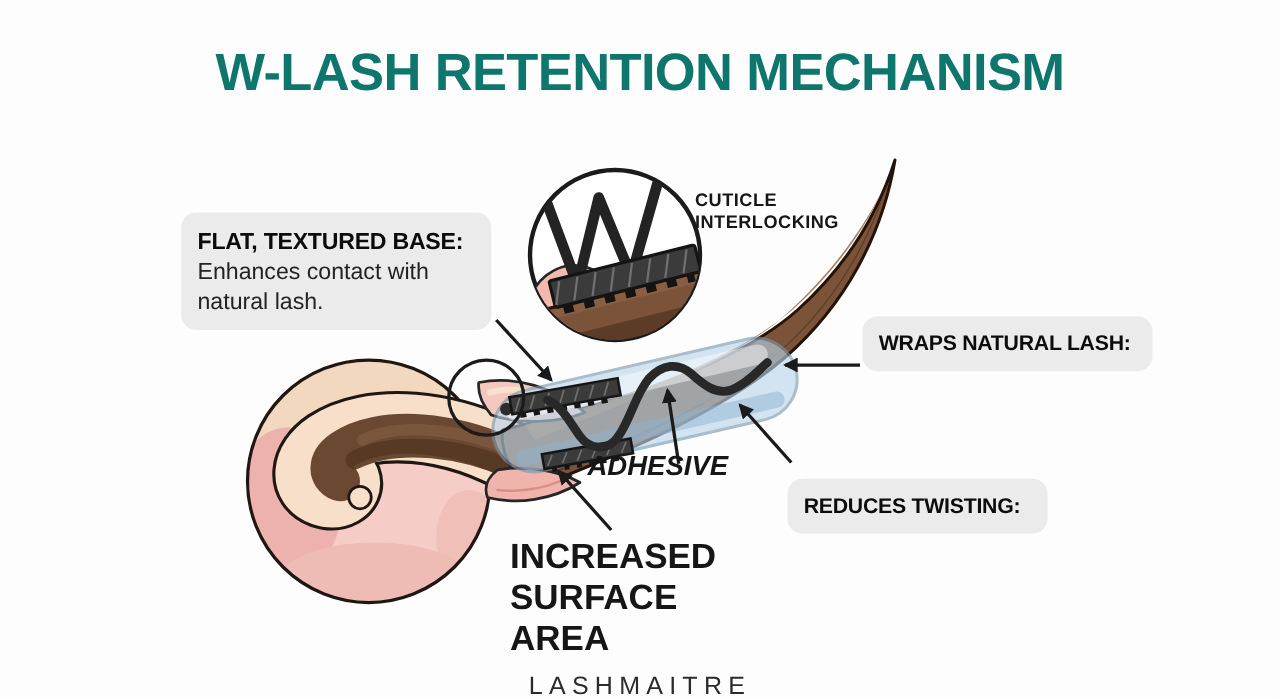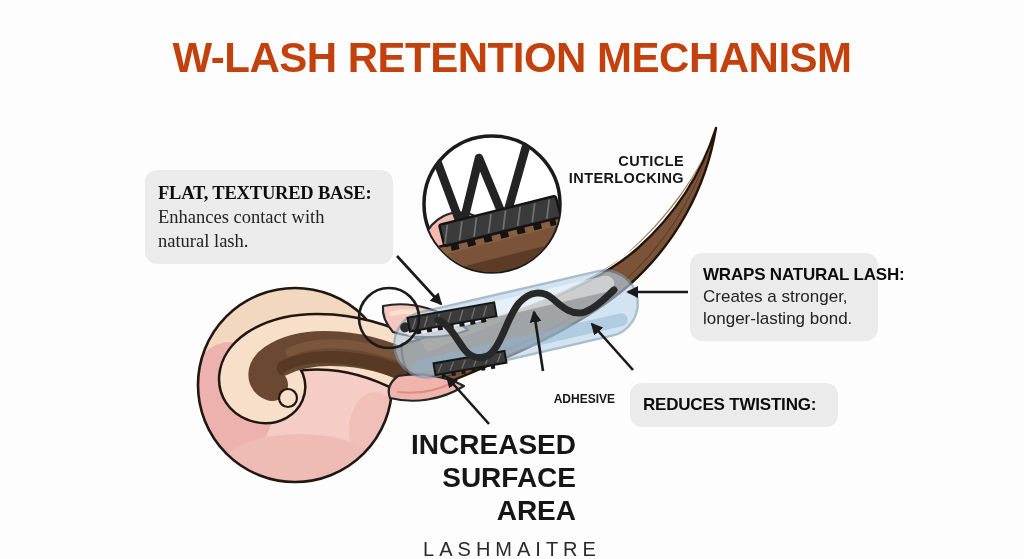--- a/index.html
+++ b/index.html
@@ -3,35 +3,35 @@
 <meta charset="utf-8">
 <style>
   html,body{margin:0;padding:0;background:#ffffff;}
   .canvas{
     position:relative;width:1024px;height:559px;overflow:hidden;
     background:#fdfdfd;font-family:"Liberation Sans",sans-serif;
   }
   .canvas svg{position:absolute;left:0;top:0;}
   .title{
     position:absolute;left:0;top:34px;width:100%;margin:0;text-align:center;
-    font-size:42px;font-weight:700;letter-spacing:-0.5px;color:#c2410c;
+    font-size:42px;font-weight:700;letter-spacing:-0.5px;color:#0f766e;
   }
   .box{
     position:absolute;background:#ebebeb;border-radius:12px;
     padding:11px 13px;color:#232323;box-sizing:border-box;
   }
   .co-head{font-weight:700;color:#0c0c0c;white-space:nowrap;letter-spacing:-0.2px;}
-  .box-flat{left:145px;top:170px;width:248px;font-size:18.5px;line-height:1.3;font-family:Liberation Serif, serif;}
-  .box-wraps{left:690px;top:253px;width:188px;font-size:17px;line-height:1.3;}
+  .box-flat{left:145px;top:170px;width:248px;font-size:18.5px;line-height:1.3;}
+  .box-wraps{left:690px;top:253px;width:232px;font-size:17px;line-height:1.3;}
   .box-reduces{left:630px;top:367px;width:208px;font-size:17px;line-height:1.3;margin-top:16px;}
   .plain-label{
-    position:absolute;text-align:right;font-weight:700;color:#161616;line-height:1.18;
+    position:absolute;text-align:left;font-weight:700;color:#161616;line-height:1.18;
   }
   .lbl-cuticle{left:556px;top:153px;width:128px;font-size:14.5px;letter-spacing:0.4px;}
-  .lbl-adhesive{left:470px;top:392px;width:145px;font-size:12px;}
+  .lbl-adhesive{left:470px;top:360px;width:145px;font-size:22px;font-style:italic;}
   .lbl-surface{left:408px;top:428px;width:168px;font-size:28px;}
   .brand{
     position:absolute;left:0;top:538px;width:100%;text-align:center;
     font-size:20px;font-weight:400;letter-spacing:5px;color:#2b2b2b;
   }
 </style>
 </head>
 <body>
 
 <div class="canvas">
@@ -147,21 +147,20 @@
     <div class="co-body">Enhances contact with natural lash.</div>
   </div>
 
   <div class="plain-label lbl-cuticle">
     <div>CUTICLE</div>
     <div>INTERLOCKING</div>
   </div>
 
   <div class="box box-wraps">
     <div class="co-head">WRAPS NATURAL LASH:</div>
-    <div class="co-body">Creates a stronger, longer-lasting bond.</div>
   </div>
 
   <div class="box box-reduces">
     <div class="co-head">REDUCES TWISTING:</div>
   </div>
 
   <div class="plain-label lbl-adhesive">
     <div>ADHESIVE</div>
   </div>
 

